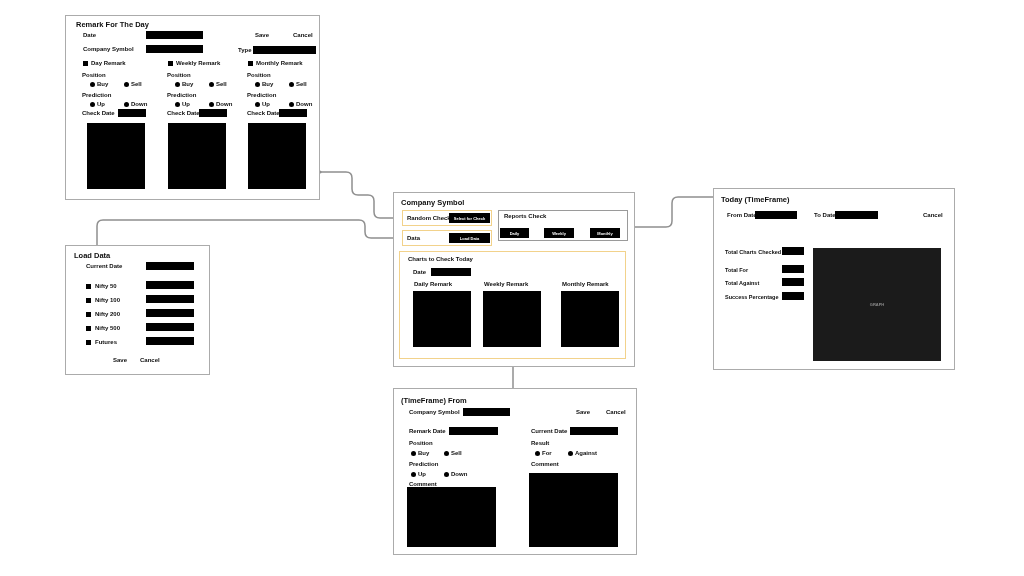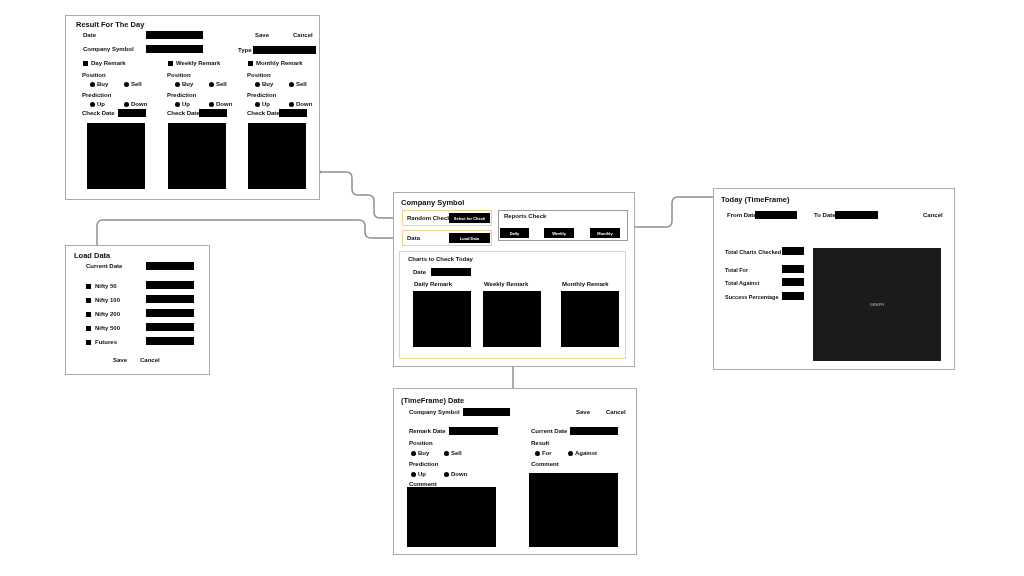--- a/index.html
+++ b/index.html
@@ -29,21 +29,21 @@
 
   <svg class="connectors" viewBox="0 0 1024 576" fill="none" stroke="#8f8f8f" stroke-width="1.5">
     <circle cx="320" cy="172" r="1.6" fill="#8f8f8f" stroke="none"></circle>
     <path d="M320 172 H346 Q352 172 352 178 V189 Q352 195 358 195 H368 Q374 195 374 201 V212 Q374 218 380 218 H394"></path>
     <path d="M97 245 V226 Q97 220 103 220 H359 Q365 220 365 226 V232 Q365 238 371 238 H394"></path>
     <path d="M635 227 H666 Q672 227 672 221 V203 Q672 197 678 197 H713"></path>
     <path d="M513 367 V388"></path>
   </svg>
 
   <div class="panel" style="left:65px;top:15px;width:255px;height:185px;">
-    <div class="ptitle" style="left:10px;top:4px;">Result For The Day</div>
+    <div class="ptitle" style="left:10px;top:4px;">Remark For The Day</div>
 
     <div class="lbl" style="left:17px;top:16px;">Date</div>
     <div class="fill" style="left:80px;top:15px;width:57px;height:8px;"></div>
     <div class="txtbtn" style="left:189px;top:16px;">Save</div>
     <div class="txtbtn" style="left:227px;top:16px;">Cancel</div>
 
     <div class="lbl" style="left:17px;top:30px;">Company Symbol</div>
     <div class="fill" style="left:80px;top:29px;width:57px;height:8px;"></div>
     <div class="lbl" style="left:172px;top:31px;">Type</div>
     <div class="fill" style="left:187px;top:30px;width:63px;height:8px;"></div>
@@ -171,21 +171,21 @@
     <div class="fill" style="left:68px;top:89px;width:22px;height:8px;"></div>
     <div class="lbl-s" style="left:11px;top:105px;">Success Percentage</div>
     <div class="fill" style="left:68px;top:103px;width:22px;height:8px;"></div>
 
     <div class="graph" style="left:99px;top:59px;width:128px;height:113px;">
       <span>GRAPH</span>
     </div>
   </div>
 
   <div class="panel" style="left:393px;top:388px;width:244px;height:167px;">
-    <div class="ptitle" style="left:7px;top:7px;">(TimeFrame) Date</div>
+    <div class="ptitle" style="left:7px;top:7px;">(TimeFrame) From</div>
     <div class="lbl" style="left:15px;top:20px;">Company Symbol</div>
     <div class="fill" style="left:69px;top:19px;width:47px;height:8px;"></div>
     <div class="txtbtn" style="left:182px;top:20px;">Save</div>
     <div class="txtbtn" style="left:212px;top:20px;">Cancel</div>
 
     <div class="lbl" style="left:15px;top:39px;">Remark Date</div>
     <div class="fill" style="left:55px;top:38px;width:49px;height:8px;"></div>
     <div class="lbl" style="left:137px;top:39px;">Current Date</div>
     <div class="fill" style="left:176px;top:38px;width:48px;height:8px;"></div>
 

